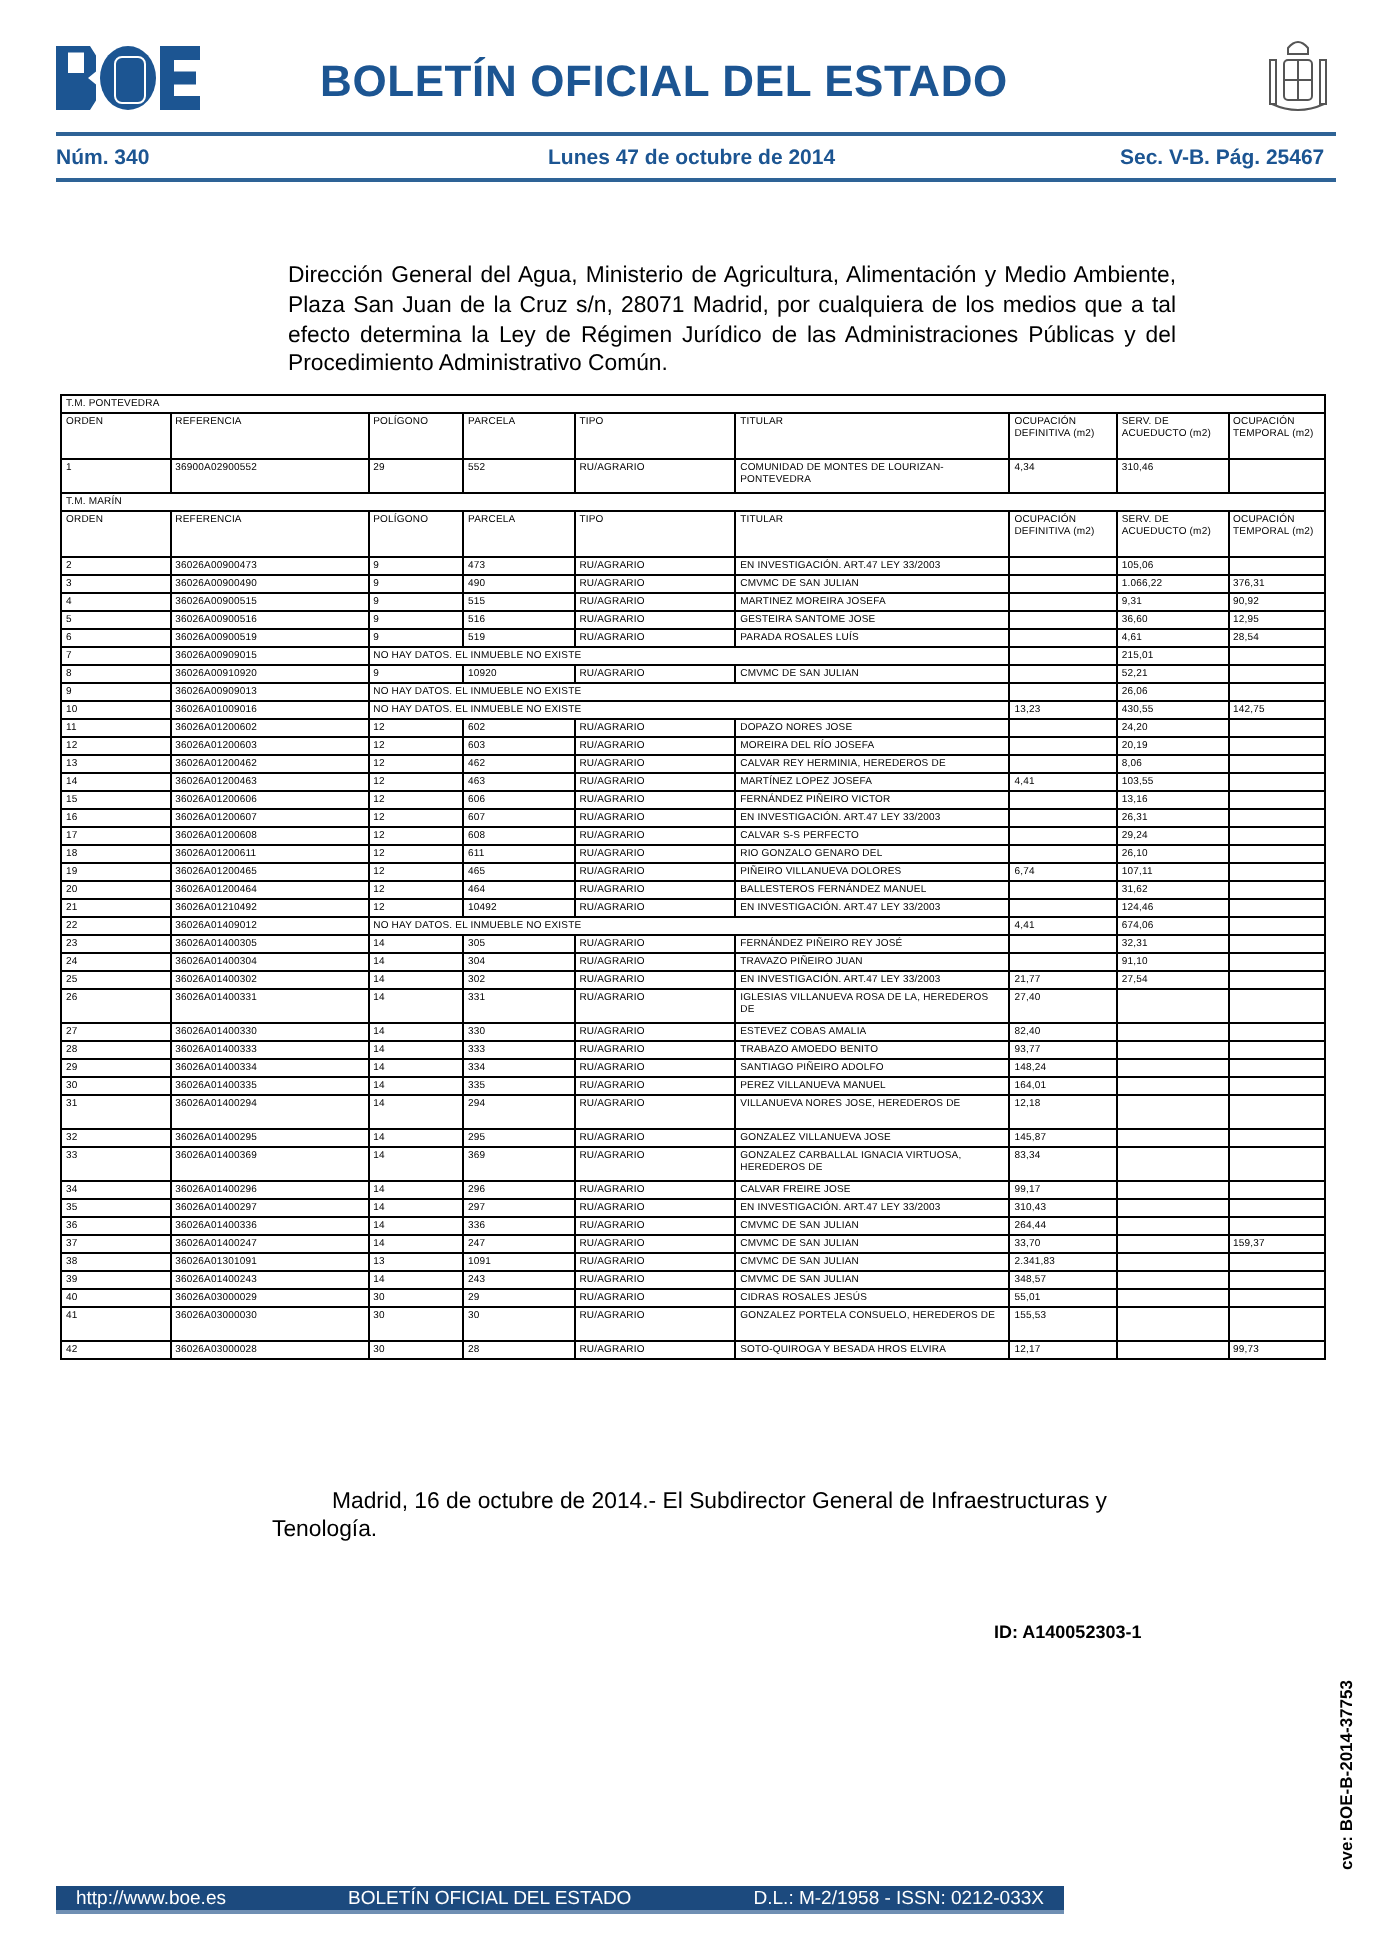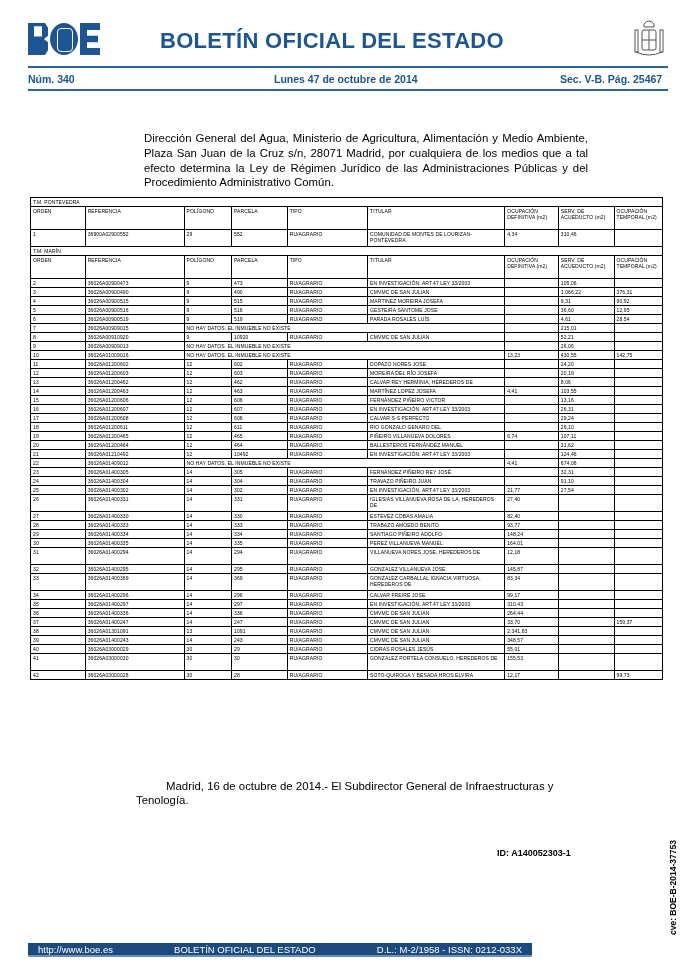--- a/index.html
+++ b/index.html
@@ -13,22 +13,22 @@
   .title{position:absolute;left:160px;top:28px;font-size:22px;font-weight:bold;color:#1c5592;letter-spacing:0.3px;}
   .crest{position:absolute;left:632px;top:18px;width:34px;height:42px;}
   .hrule{position:absolute;left:28px;width:640px;height:2px;background:#2e6396;}
   .hdr{position:absolute;top:73px;font-size:10.5px;font-weight:bold;color:#1c5592;font-family:"Liberation Sans Narrow","Liberation Sans",sans-serif;}
   .intro{position:absolute;left:144px;top:131px;width:444px;font-size:11.4px;line-height:14.8px;text-align:justify;}
   table.t{position:absolute;left:30px;top:197px;width:633px;border-collapse:collapse;font-size:5px;letter-spacing:0.1px;}
   table.t td{border:1px solid #000;padding:1px 2px;vertical-align:top;height:6px;line-height:6px;}
   table.t tr.hd td{height:20px;}
   table.t tr.tall td{height:14px;}
   table.t tr.sec td{height:6px;}
-  .outro{position:absolute;left:136px;top:779px;width:444px;font-size:11.4px;line-height:14px;text-indent:30px;}
-  .id{position:absolute;left:497px;top:848px;font-size:9px;font-weight:bold;}
+  .outro{position:absolute;left:136px;top:744px;width:444px;font-size:11.4px;line-height:14px;text-indent:30px;}
+  .id{position:absolute;left:497px;top:811px;font-size:9px;font-weight:bold;}
   .cve{position:absolute;left:668px;top:935px;transform:rotate(-90deg);transform-origin:0 0;font-size:8.5px;font-weight:bold;white-space:nowrap;}
   .footer{position:absolute;left:28px;top:943px;width:504px;height:14px;background:#1c4a7e;color:#fff;font-size:9.5px;display:flex;align-items:center;justify-content:space-between;padding:0 10px;box-sizing:border-box;border-bottom:2px solid #6f8fb3;}
 </style>
 </head>
 <body>
 
 <div class="logo">
   <div class="b"></div>
   <div class="o"></div>
   <div class="e"></div>

